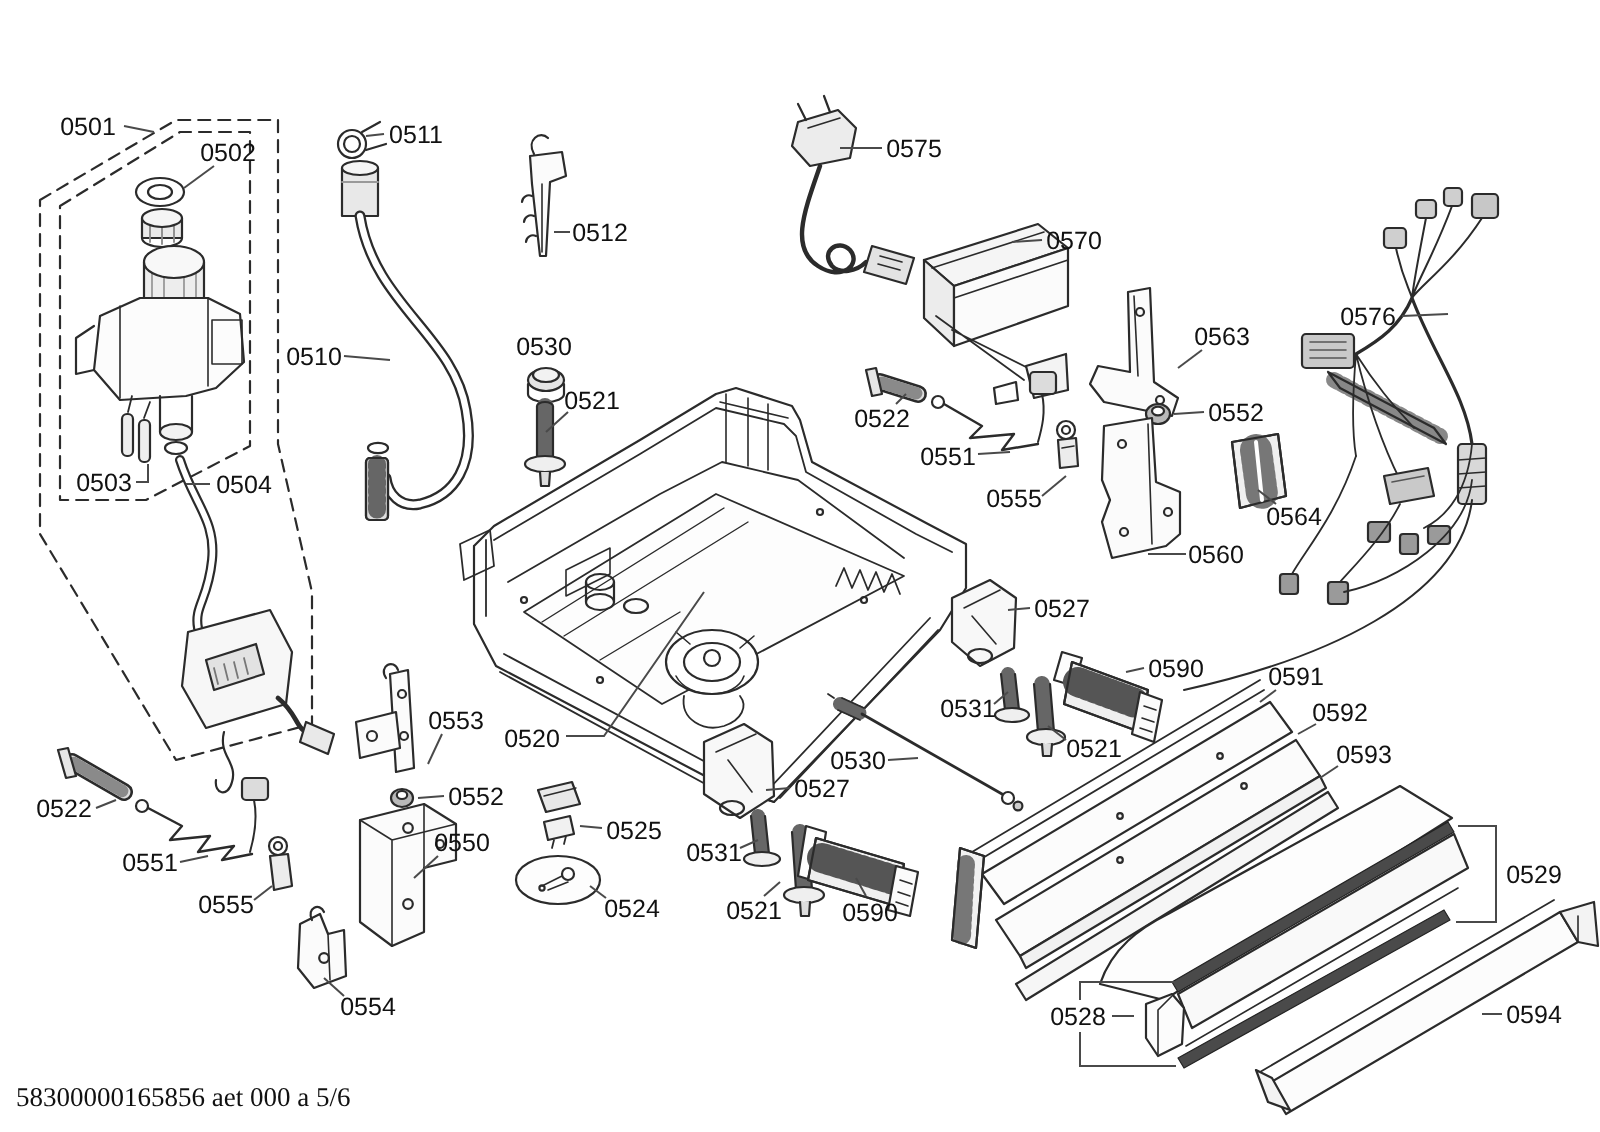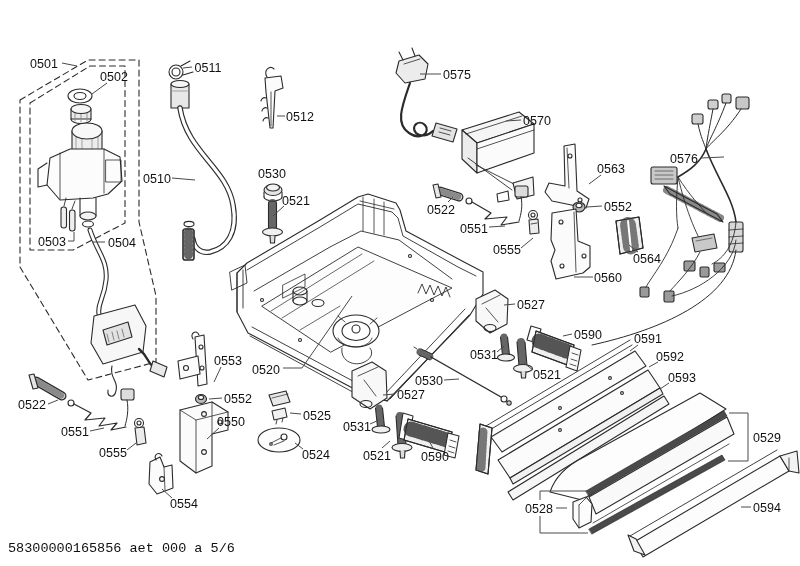--- a/index.html
+++ b/index.html
@@ -2,21 +2,21 @@
 <html><head>
 <meta charset="utf-8">
 <style>
   html,body{margin:0;padding:0;background:#fff;}
   .page{position:relative;width:792px;height:566px;background:#fff;overflow:hidden;
         font-family:"Liberation Sans",sans-serif;padding-left:36px;}
   svg{position:absolute;left:0;top:0;}
   .callout-text{font:12.5px "Liberation Sans",sans-serif;fill:#111;text-anchor:middle;}
   .leader{fill:none;stroke:#4a4a4a;stroke-width:1;}
   #footer{position:absolute;left:8px;top:541px;font-size:13.5px;color:#111;
-          font-family:Liberation Mono, monospace;}
+          font-family:Liberation Serif, serif;}
 </style>
 </head>
 <body>
 
 <div class="page">
 <svg id="diagram" viewBox="0 0 800 566" width="800" height="566">
   <g stroke="#2b2b2b" fill="none" stroke-width="1.1" stroke-linejoin="round" stroke-linecap="round">
 
     <g stroke-dasharray="6 4">
       <path d="M20,100 L88,60 L139,60 L139,222 L156,296 L156,362 L88,380 L20,267 Z"></path>

